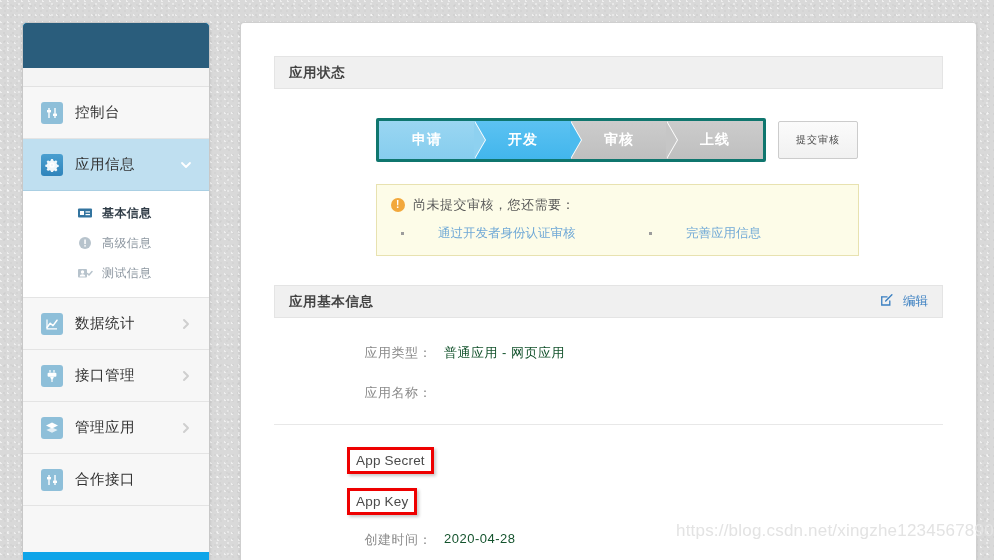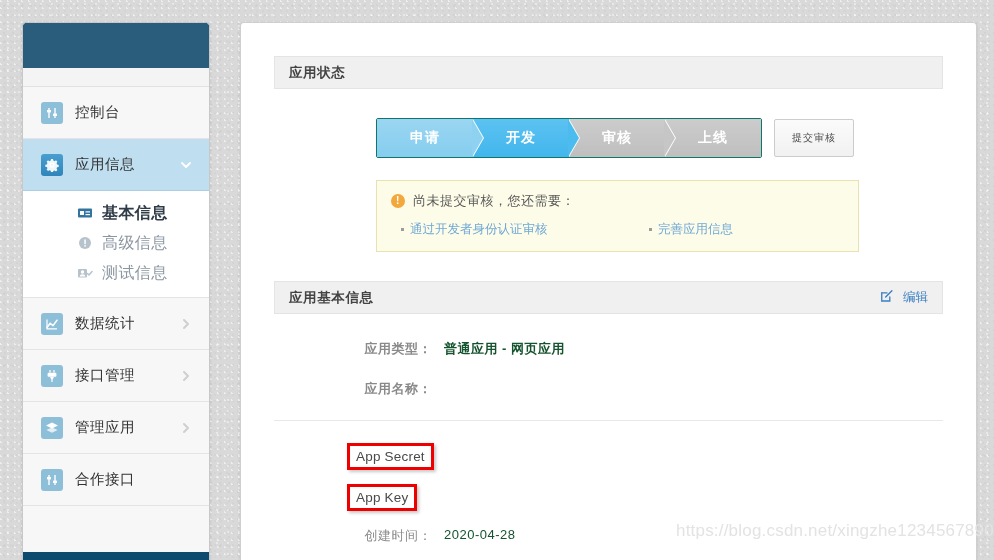--- a/index.html
+++ b/index.html
@@ -21,21 +21,21 @@
     position: relative;
   }
 
   
   .sidebar {
     position: absolute;
     left: 22px;
     top: 22px;
     width: 188px;
     height: 538px;
-    background: #0c4a6e;
+    background: #0ea5e9;
     border: 1px solid #c8c8c8;
     border-bottom: none;
     border-radius: 5px 5px 0 0;
     box-shadow: 0 1px 3px rgba(0,0,0,0.12);
     box-sizing: border-box;
     overflow: hidden;
   }
   .sidebar-header {
     height: 45px;
     background: #2a5d7c;
@@ -96,21 +96,21 @@
     border-bottom: 1px solid #e4e4e4;
   }
   .subitem {
     display: flex;
     align-items: center;
     height: 30px;
     padding-left: 54px;
     cursor: pointer;
   }
   .subitem-label {
-    font-size: 16px;
+    font-size: 12px;
     margin-left: 9px;
     color: #8c96a0;
     letter-spacing: 0.4px;
   }
   .subitem.active .subitem-label {
     color: #2f3b46;
     font-weight: bold;
   }
   .sub-icon { width: 16px; height: 16px; flex: 0 0 auto; }
   .sidebar-footer { height: 46px; background: #f7f7f7; }
@@ -158,21 +158,21 @@
 
   
   .stepper-row {
     display: flex;
     align-items: center;
     margin: 29px 0 0 102px;
   }
   .stepper {
     display: flex;
     height: 38px;
-    border: 1px solid #0f766e;
+    border: 3px solid #0f766e;
     border-radius: 2px;
     overflow: hidden;
   }
   .step {
     position: relative;
     width: 96px;
     display: flex;
     align-items: center;
     justify-content: center;
     font-size: 14px;
@@ -251,31 +251,32 @@
     text-align: center;
     flex: 0 0 auto;
   }
   .notice-items { display: flex; margin: 11px 0 0 10px; }
   .notice-item {
     display: flex;
     align-items: center;
     font-size: 12.5px;
     color: #6fa8d6;
     cursor: pointer;
+    gap: 28px;
   }
   .notice-item:first-child { width: 248px; }
   .bullet {
     width: 3px; height: 3px;
     background: #9c9c9c;
     margin-right: 6px;
     flex: 0 0 auto;
   }
 
   
-  .info-body { padding: 26px 0 0 0; font-weight: bold; }
+  .info-body { padding: 26px 0 0 0; }
   .info-row { display: flex; margin-bottom: 22px; }
   .info-label {
     width: 170px;
     text-align: right;
     font-size: 13px;
     color: #8a8a8a;
     letter-spacing: 0.5px;
     padding-right: 12px;
     box-sizing: border-box;
   }

